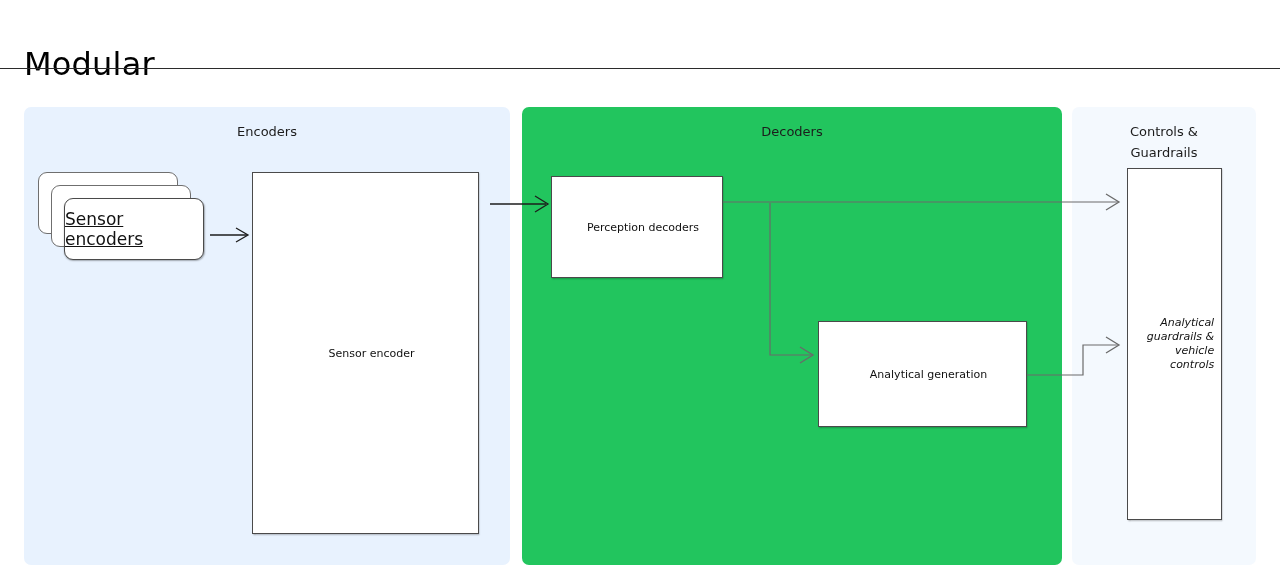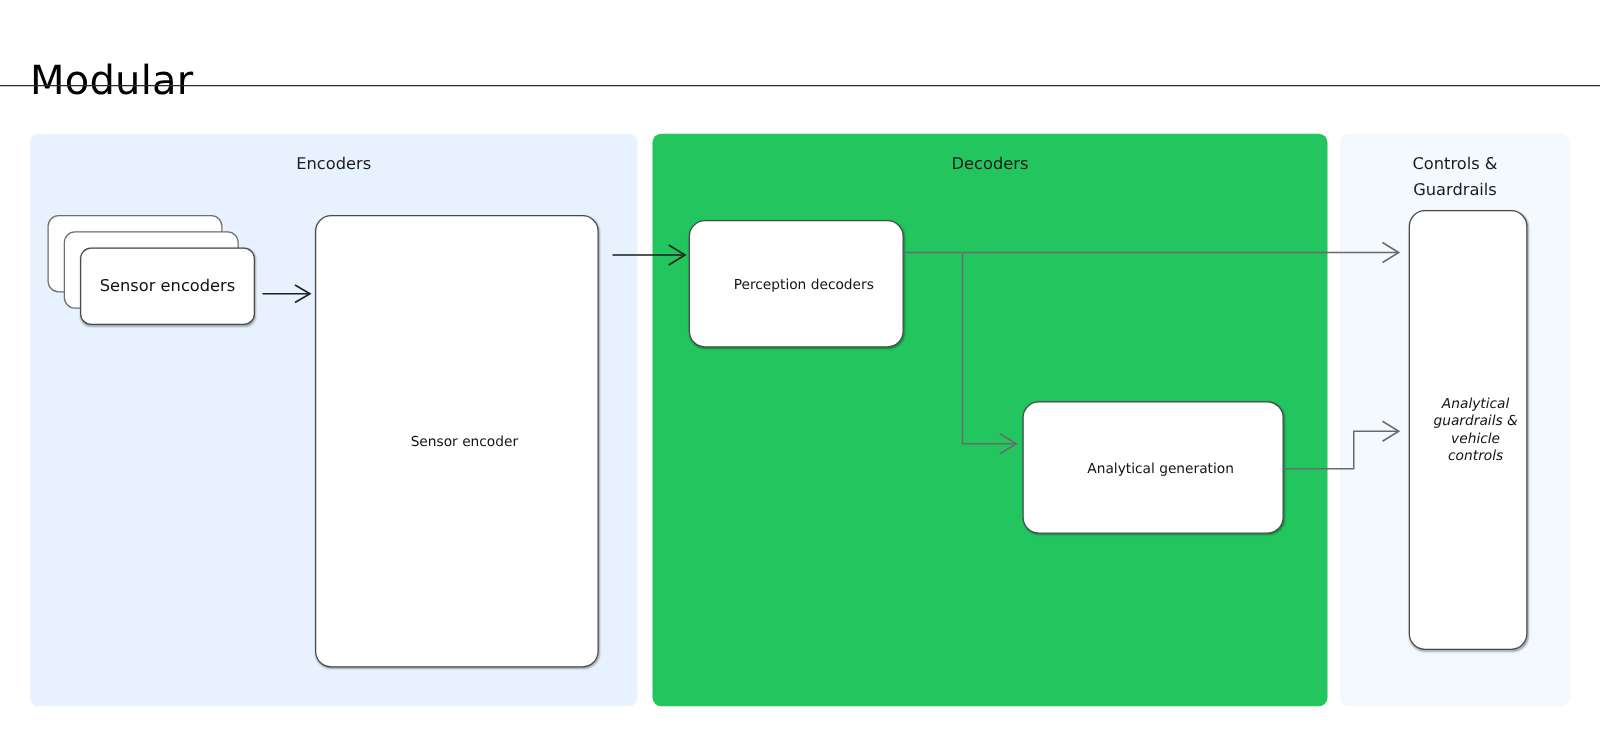--- a/index.html
+++ b/index.html
@@ -77,25 +77,25 @@
     line-height: 21px;
     white-space: pre-line;
   }
 
   
   .node {
     position: absolute;
     box-sizing: border-box;
     background: #ffffff;
     border: 1px solid #4a4a4a;
-    border-radius: 13px;
+    border-radius: 0;
     display: flex;
     align-items: center;
     justify-content: center;
-    text-align: center;
+    text-align: right;
     font-size: 11px;
     line-height: 15px;
     color: #111111;
     box-shadow: 0.5px 1px 1.5px rgba(0,0,0,0.30);
     padding-left: 12px;
   }
 
   
   #sensor-stack {
     position: absolute;
@@ -115,22 +115,23 @@
   }
   #stack-card-back  { left: 0px;  top: 0px;  }
   #stack-card-mid   { left: 13px; top: 13px; }
   #stack-card-front {
     left: 26px; top: 26px;
     border-color: #4a4a4a;
     box-shadow: 0.5px 1px 1.5px rgba(0,0,0,0.30);
     display: flex;
     align-items: center;
     justify-content: center;
-    font-size: 13px;
+    font-size: 17px;
     color: #111111;
+    text-decoration: underline;
   }
 
   #node-fusion-encoder     { left: 252px;  top: 172px; width: 227px; height: 362px; }
   #node-perception-decoders{ left: 551px;  top: 176px; width: 172px; height: 102px; }
   #node-trajectory-generation { left: 818px; top: 321px; width: 209px; height: 106px; }
   #node-analytical-guardrails {
     left: 1127px; top: 168px; width: 95px; height: 352px;
     line-height: 14px;
     white-space: pre-line;
     font-style: italic;

